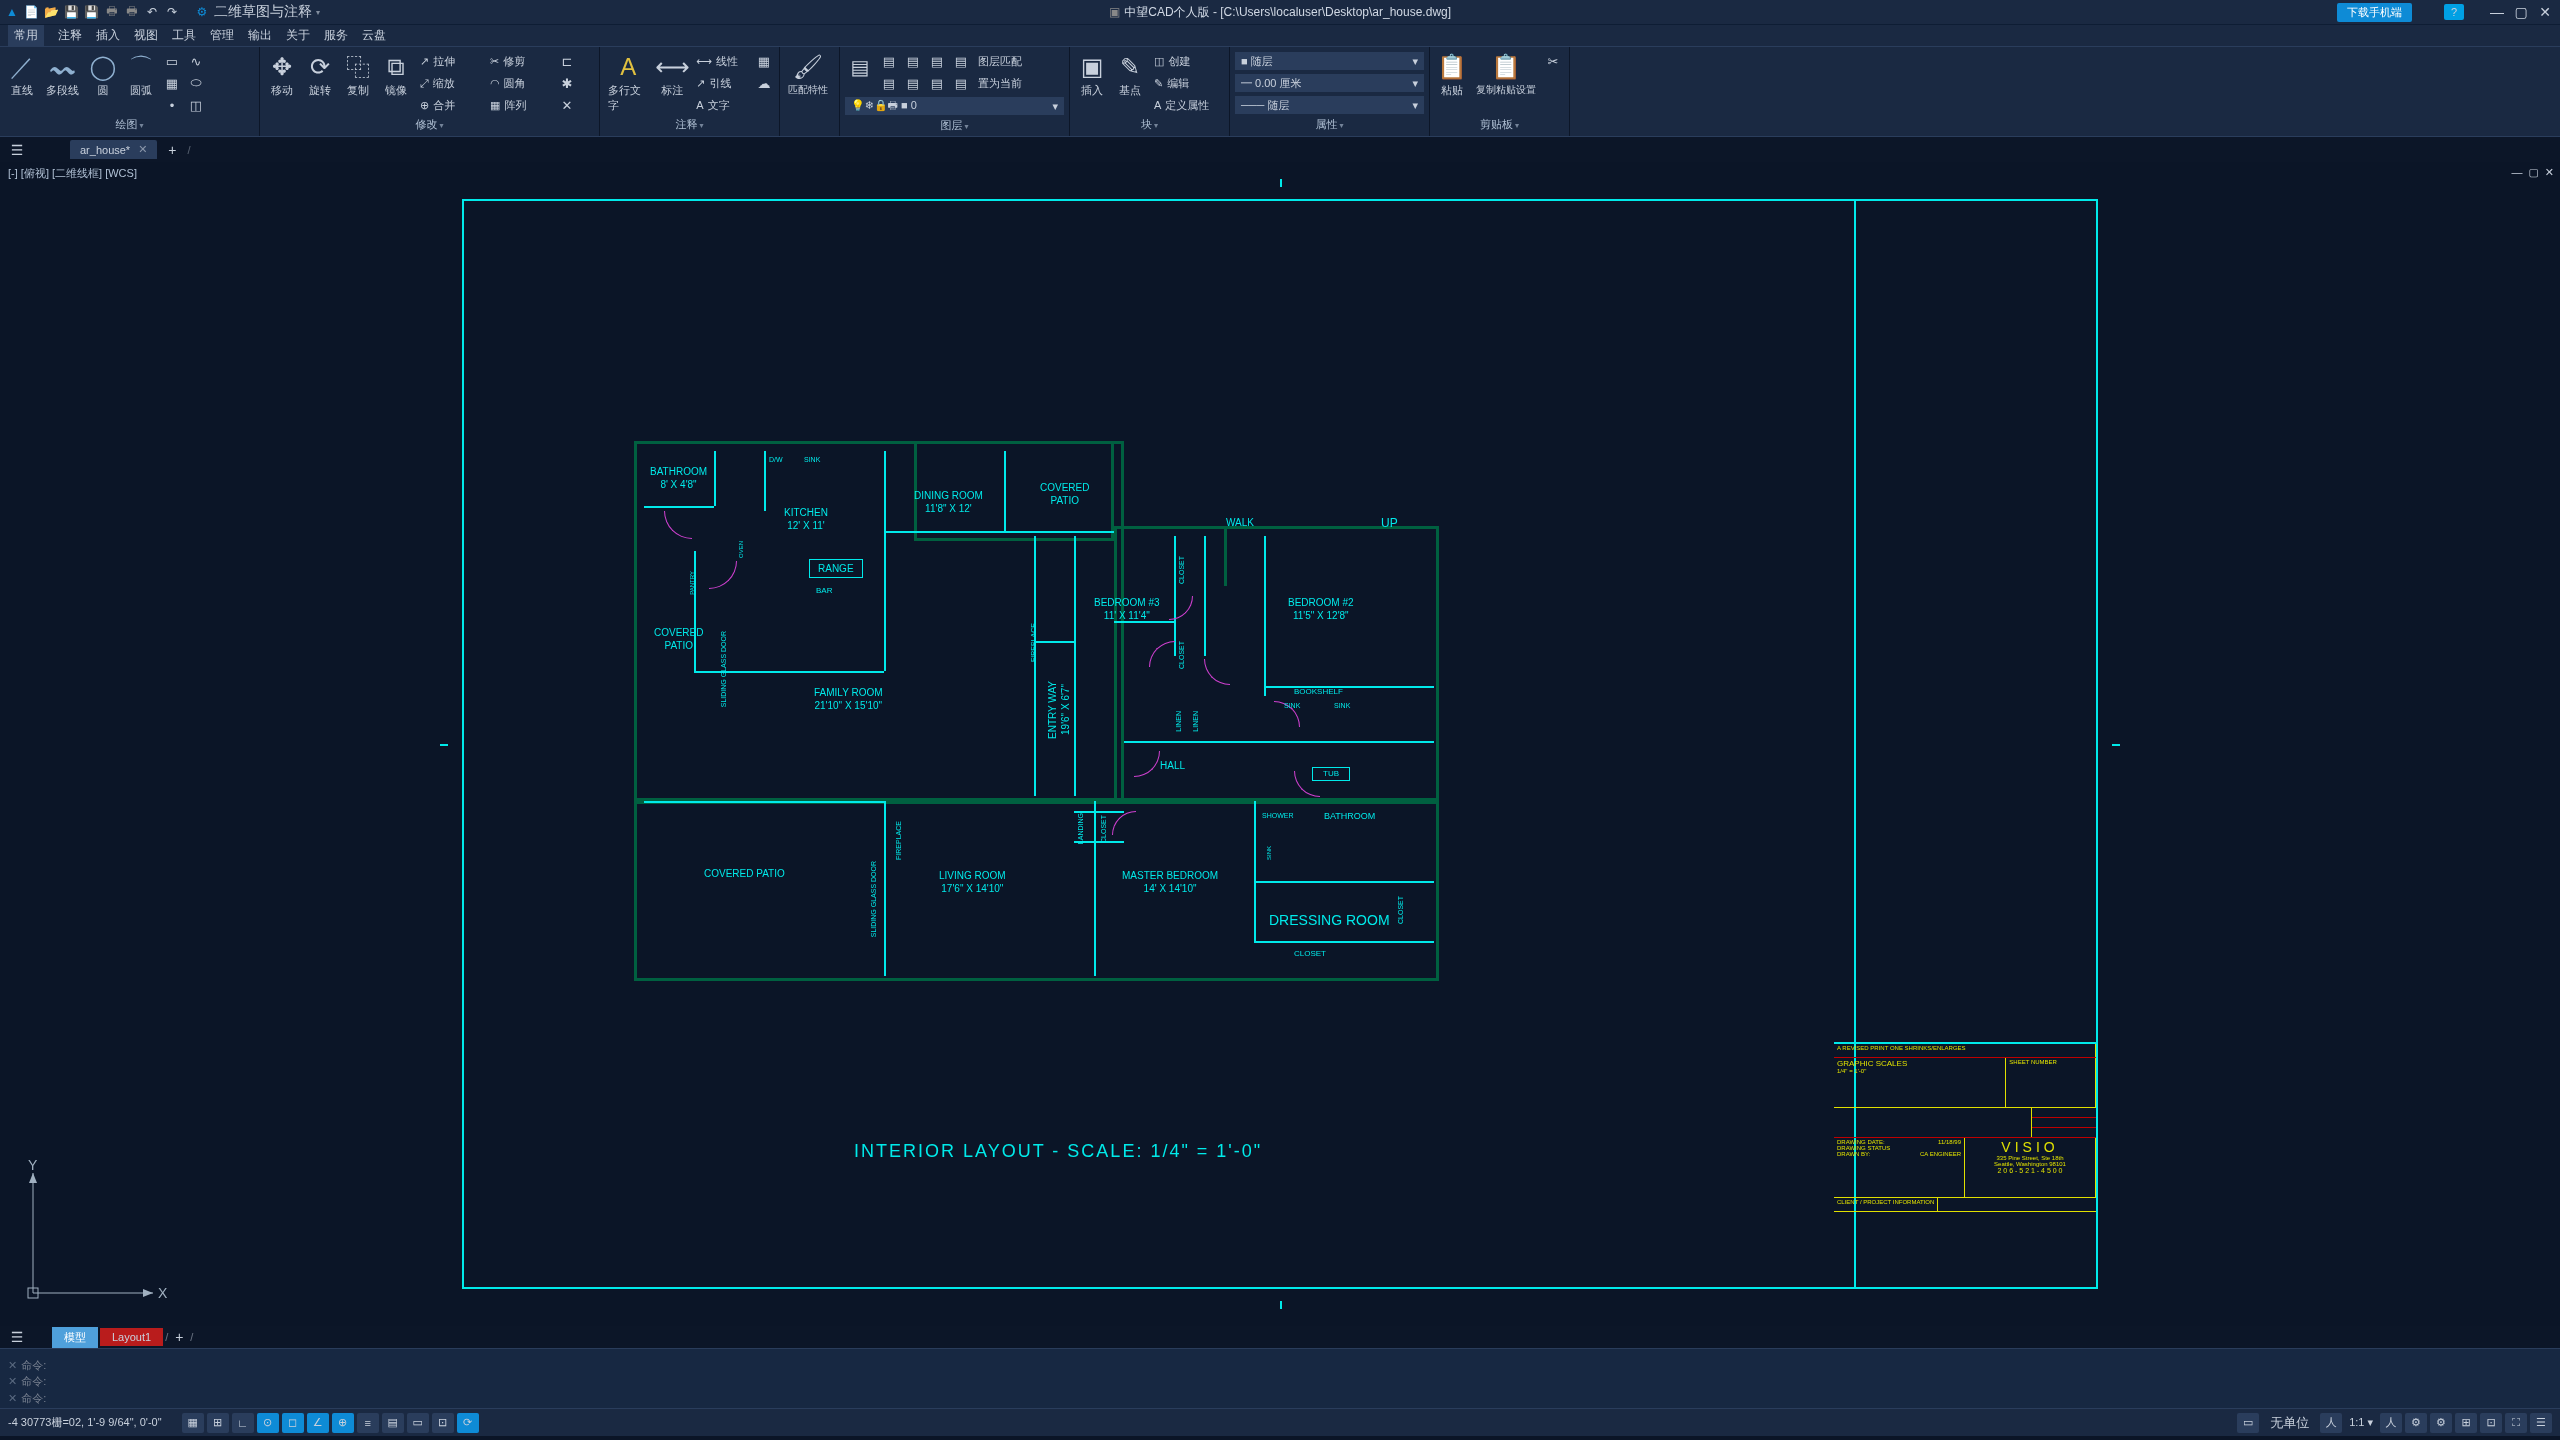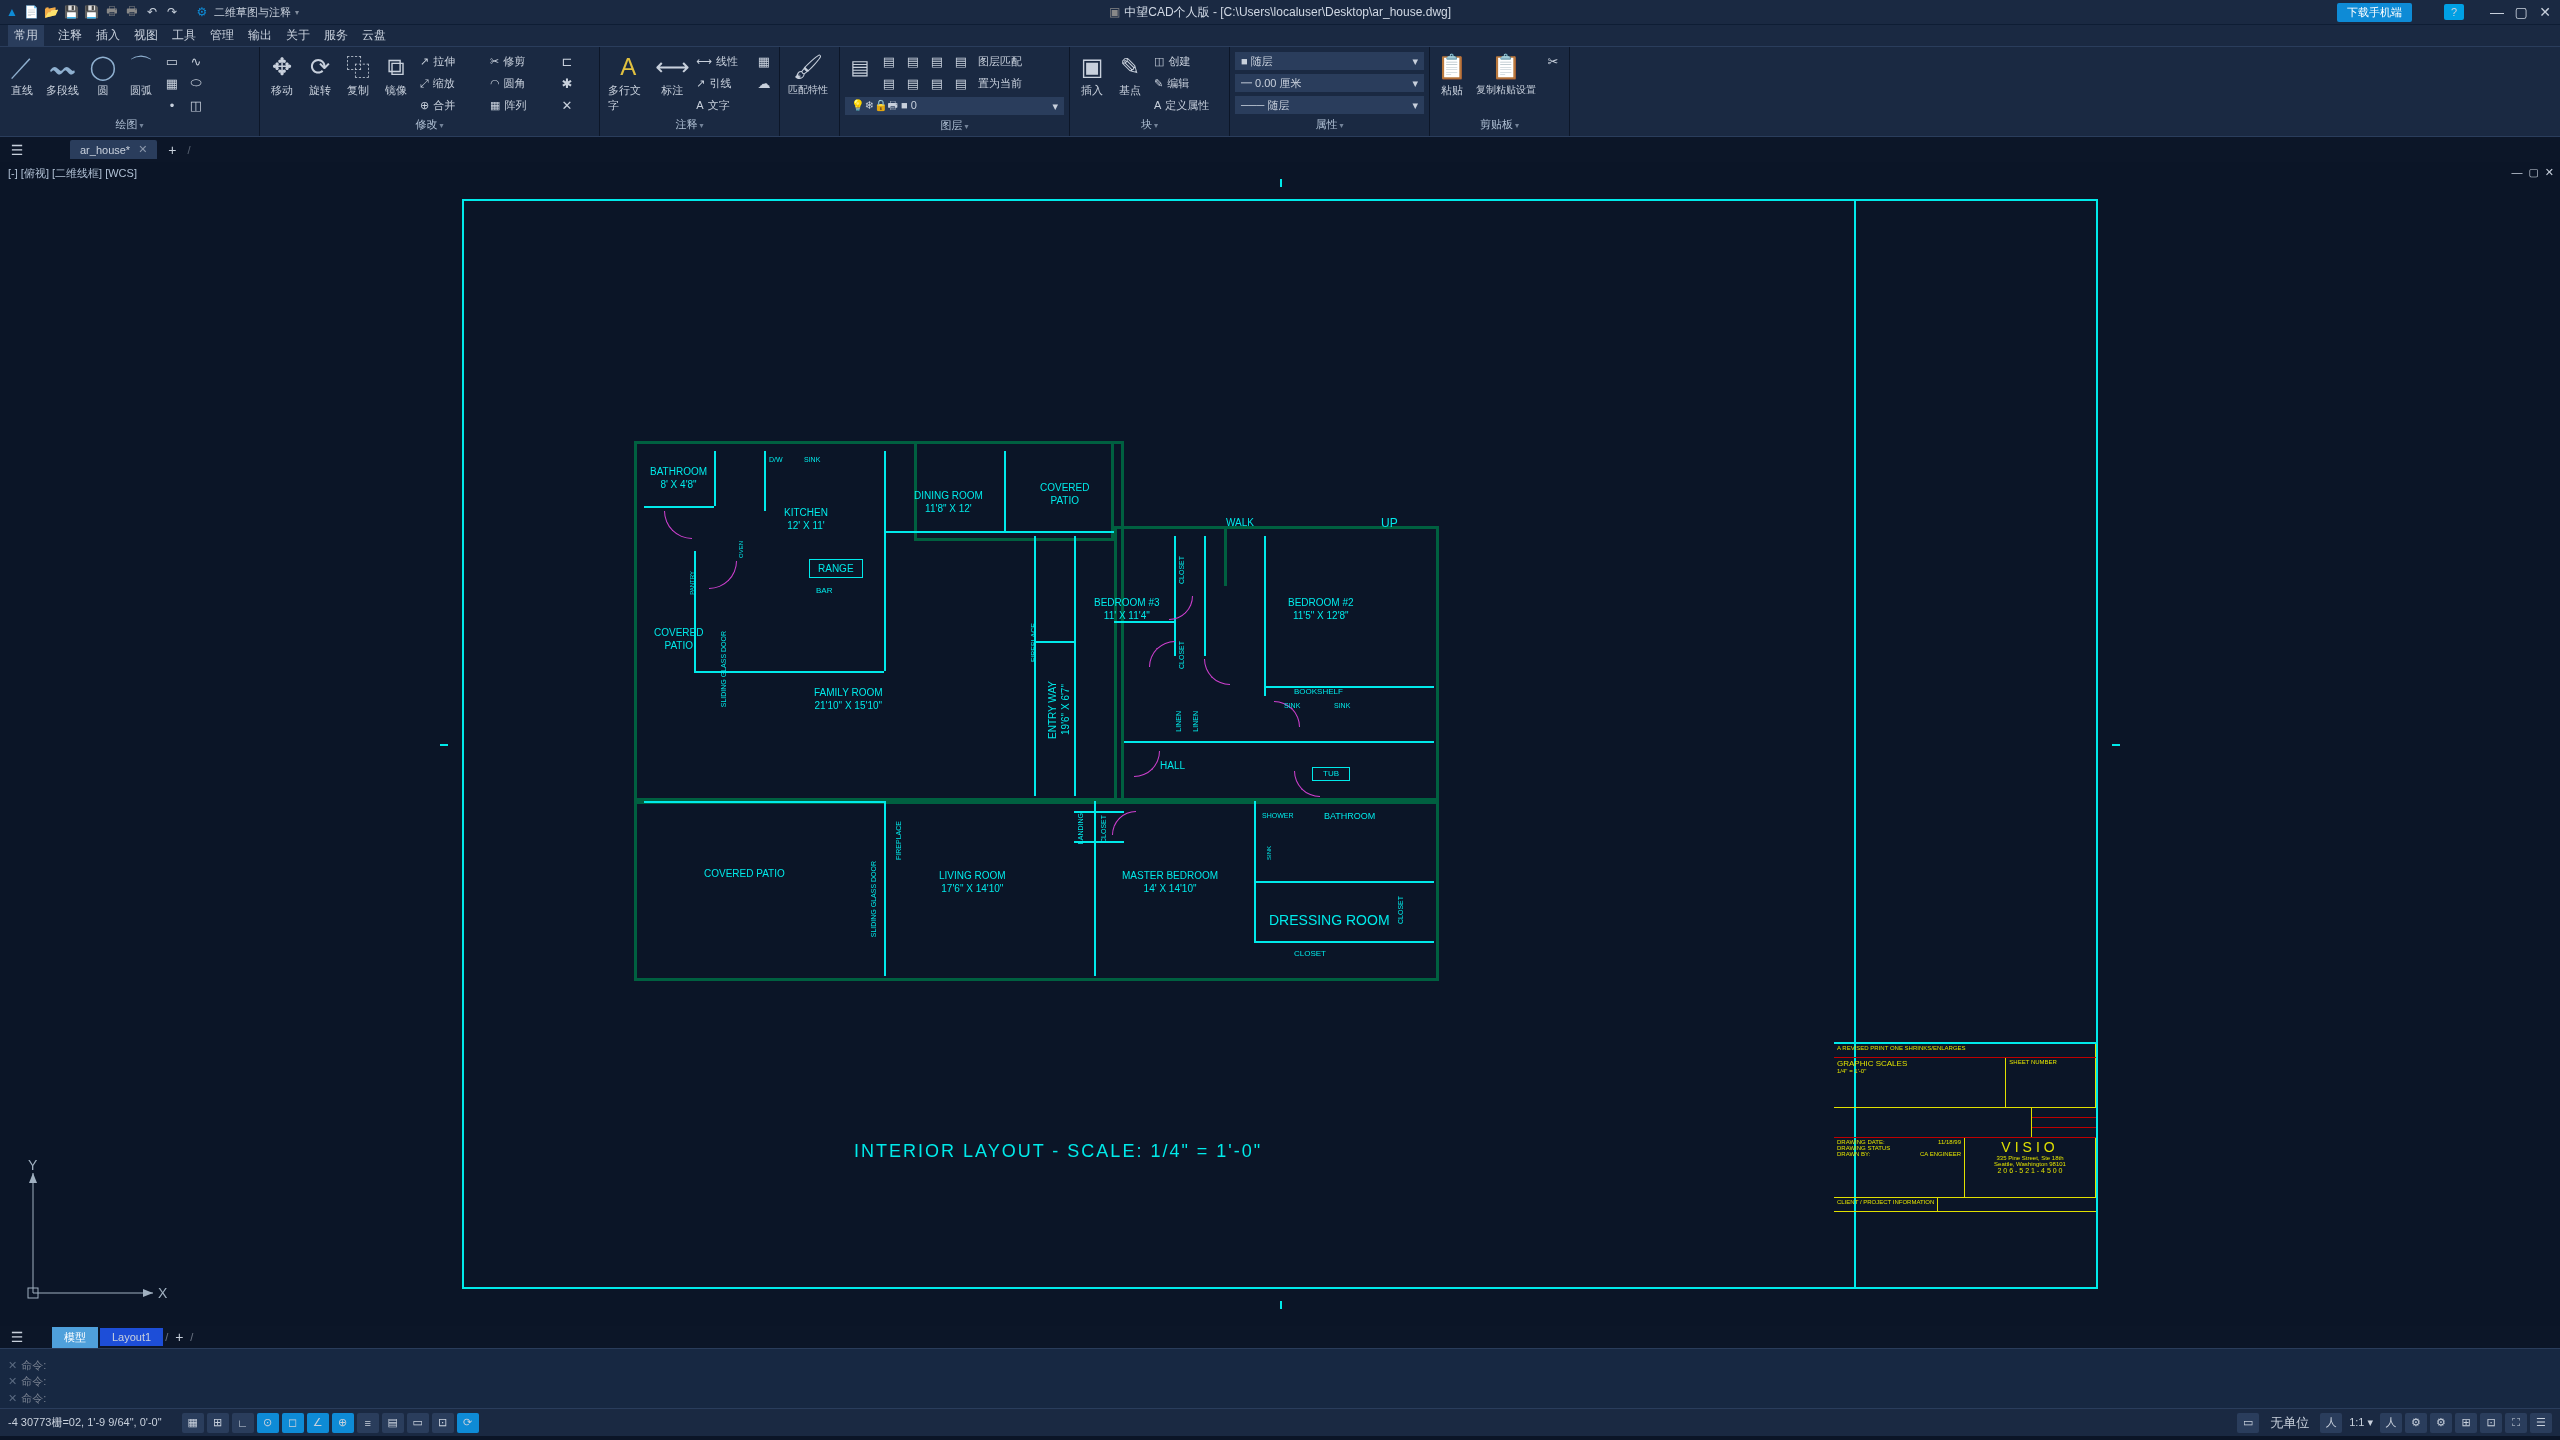--- a/index.html
+++ b/index.html
@@ -46,21 +46,21 @@
 .fp-outer-wall { position: absolute; border: 3px solid #006040; }
 .fp-inner-wall { position: absolute; background: #00eaea; }
 .fp-room-label { position: absolute; color: #00eaea; font-size: 10px; text-align: center; line-height: 1.3; white-space: nowrap; }
 .fp-door { position: absolute; border: 1px solid #d040d0; border-radius: 0 0 0 100%; }
 .scale-text { position: absolute; left: 390px; top: 940px; color: #00eaea; font-size: 18px; letter-spacing: 2px; }
 .ucs { position: absolute; left: 18px; bottom: 18px; width: 150px; height: 150px; }
 .ruler-tick { position: absolute; background: #00eaea; }
 .cmdarea { height: 60px; background: #172842; border-top: 1px solid #2a3d5c; padding: 2px 8px; font-size: 11px; color: #788090; line-height: 1.5; display: flex; flex-direction: column; justify-content: flex-end; }
 .bottombar { height: 28px; background: #1a2942; display: flex; align-items: center; padding: 0 8px; border-top: 1px solid #2a3d5c; }
 .layout-tabs { height: 22px; background: #0c1628; display: flex; align-items: center; padding: 0 6px; gap: 2px; font-size: 11px; }
-.layout-tab { padding: 3px 12px; background: #1d4ed8; }
+.layout-tab { padding: 3px 12px; background: #b91c1c; }
 .layout-tab.active { background: #4fa0db; color: #fff; }
 .status-seg { display: flex; gap: 3px; align-items: center; }
 .status-btn { width: 22px; height: 20px; background: #2a3d5c; display: flex; align-items: center; justify-content: center; font-size: 11px; border-radius: 2px; }
 .status-btn.on { background: #0e8bd6; }
 .coord { font-size: 11px; color: #c8d0dc; margin-right: 20px; white-space: nowrap; }
 .status-right { margin-left: auto; display: flex; gap: 3px; align-items: center; }
 </style>
 </head>
 <body>
 
@@ -70,21 +70,21 @@
     <span class="qat-icon" style="color:#e0c040">📄</span>
     <span class="qat-icon" style="color:#e0a030">📂</span>
     <span class="qat-icon" style="color:#4080d0">💾</span>
     <span class="qat-icon" style="color:#4080d0">💾</span>
     <span class="qat-icon" style="color:#888">🖶</span>
     <span class="qat-icon" style="color:#888">🖶</span>
     <span class="qat-icon">↶</span>
     <span class="qat-icon">↷</span>
     <span style="width:6px"></span>
     <span class="qat-icon" style="color:#0e8bd6">⚙</span>
-    <span style="font-size:11px">二维草图与注释</span>
+    <span style="font-size:14px">二维草图与注释</span>
     <span style="font-size:8px;opacity:0.6">▾</span>
   </div>
   <div class="center-title">
     <span style="color:#888;margin-right:4px">▣</span><span>中望CAD个人版 - [C:\Users\localuser\Desktop\ar_house.dwg]</span>
   </div>
   <div class="right-controls">
     <div class="download-btn">下载手机端</div>
     <div class="help-btn">?</div>
     <div class="win-btn">—</div>
     <div class="win-btn">▢</div>

